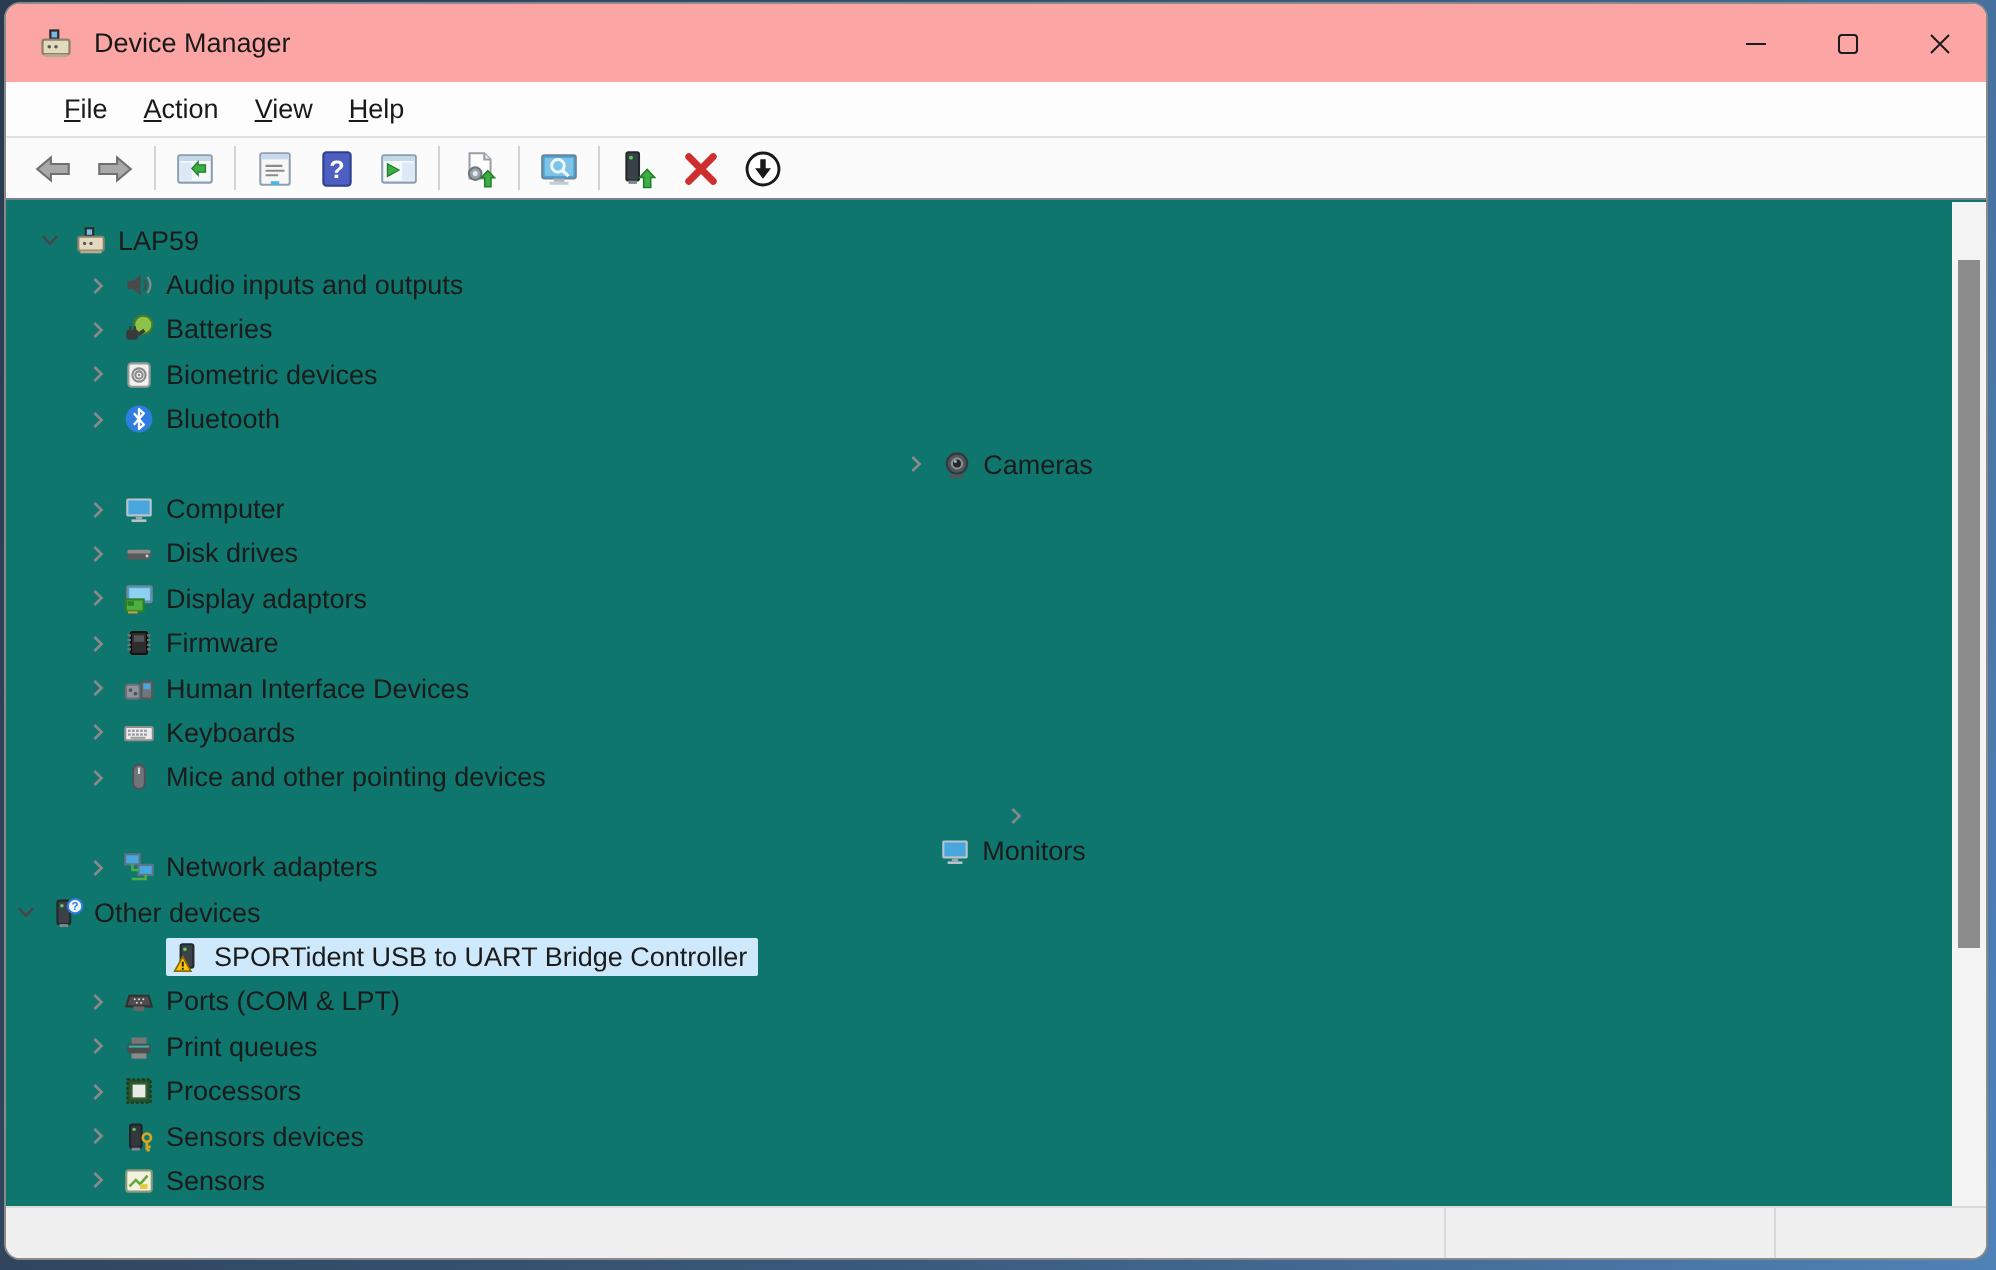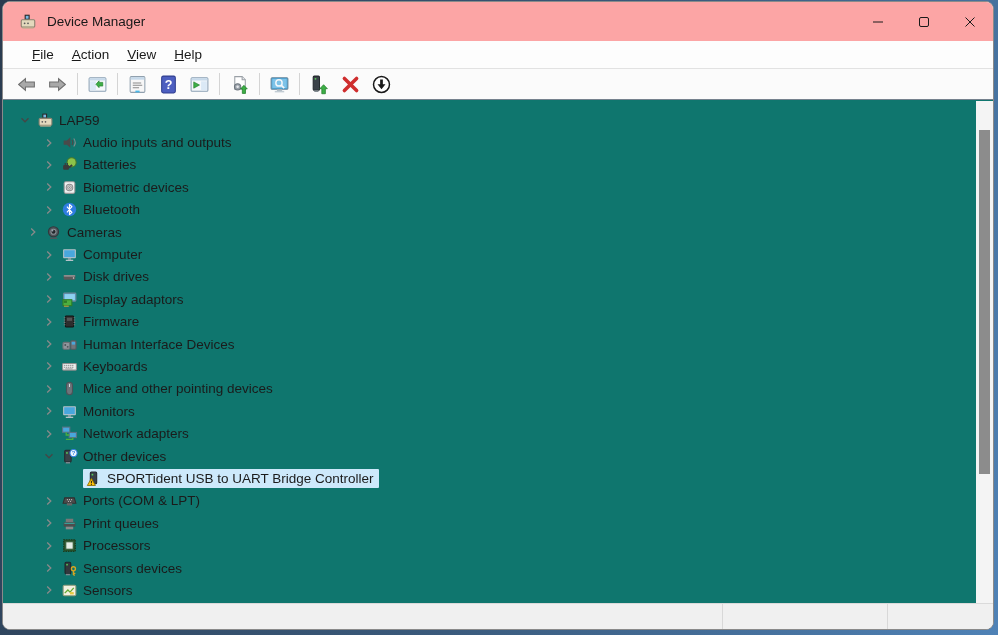--- a/index.html
+++ b/index.html
@@ -290,21 +290,21 @@
           <span class="row-content">
             <span class="ticon">
               <svg viewBox="0 0 16 16" width="100%" height="100%" xmlns="http://www.w3.org/2000/svg">
                 <circle cx="8" cy="8" r="6.3" fill="#2f7de1"></circle>
                 <path d="M5.6 5.3 L10.3 10.7 L8 12.7 L8 3.3 L10.3 5.3 L5.6 10.7" stroke="#ffffff" stroke-width="1.1" fill="none" stroke-linejoin="round"></path>
               </svg>
             </span>
             <span>Bluetooth</span>
           </span>
         </div>
-        <div class="tree-row" style="padding-left: 20px;">
+        <div class="tree-row" style="padding-left: 20px; justify-content: center;">
           <span class="chev">
             <svg viewBox="0 0 16 16" width="100%" height="100%" xmlns="http://www.w3.org/2000/svg">
               <path d="M6.2 4.5 l3.6 3.5 -3.6 3.5" stroke="#8a8a8a" stroke-width="1.3" fill="none"></path>
             </svg>
           </span>
           <span class="row-content">
             <span class="ticon">
               <svg viewBox="0 0 16 16" width="100%" height="100%" xmlns="http://www.w3.org/2000/svg">
                 <circle cx="8" cy="7.3" r="4.8" fill="#4f555b" stroke="#33383d"></circle>
                 <circle cx="8" cy="7.3" r="2.4" fill="#22272c" stroke="#8a9096"></circle>
@@ -442,21 +442,21 @@
           <span class="row-content">
             <span class="ticon">
               <svg viewBox="0 0 16 16" width="100%" height="100%" xmlns="http://www.w3.org/2000/svg">
                 <rect x="5.2" y="2.2" width="5.6" height="11.6" rx="2.8" fill="#6e747a" stroke="#4c5258"></rect>
                 <line x1="8" y1="3.6" x2="8" y2="6.6" stroke="#d5d9dd" stroke-width="1"></line>
               </svg>
             </span>
             <span>Mice and other pointing devices</span>
           </span>
         </div>
-        <div class="tree-row" style="padding-left: 36px;">
+        <div class="tree-row" style="padding-left: 36px; flex-direction: column;">
           <span class="chev">
             <svg viewBox="0 0 16 16" width="100%" height="100%" xmlns="http://www.w3.org/2000/svg">
               <path d="M6.2 4.5 l3.6 3.5 -3.6 3.5" stroke="#8a8a8a" stroke-width="1.3" fill="none"></path>
             </svg>
           </span>
           <span class="row-content">
             <span class="ticon">
               <svg viewBox="0 0 16 16" width="100%" height="100%" xmlns="http://www.w3.org/2000/svg">
                 <rect x="2" y="3" width="12" height="8.5" rx=".8" fill="#b9c4cc"></rect>
                 <rect x="3" y="4" width="10" height="6.5" fill="#49a7dd"></rect>
@@ -477,21 +477,21 @@
             <span class="ticon">
               <svg viewBox="0 0 16 16" width="100%" height="100%" xmlns="http://www.w3.org/2000/svg">
                 <rect x="1.5" y="2" width="6.8" height="4.8" fill="#49a7dd" stroke="#5b7486"></rect>
                 <rect x="7.7" y="7" width="6.8" height="4.8" fill="#49a7dd" stroke="#5b7486"></rect>
                 <path d="M4.9 6.8 v2.6 h3 M11.1 11.8 v1.8 h-6.5" stroke="#4caf3f" fill="none" stroke-width="1.2"></path>
               </svg>
             </span>
             <span>Network adapters</span>
           </span>
         </div>
-        <div class="tree-row" style="padding-left: 36px;">
+        <div class="tree-row" style="">
           <span class="chev">
             <svg viewBox="0 0 16 16" width="100%" height="100%" xmlns="http://www.w3.org/2000/svg">
               <path d="M4.5 6.2 l3.5 3.6 3.5-3.6" stroke="#464646" stroke-width="1.3" fill="none"></path>
             </svg>
           </span>
           <span class="row-content">
             <span class="ticon">
               <svg viewBox="0 0 16 16" width="100%" height="100%" xmlns="http://www.w3.org/2000/svg">
                 <rect x="3.5" y="2.2" width="6" height="11" rx="1" fill="#3a4148" stroke="#23282d"></rect>
                 <circle cx="5.6" cy="4.6" r=".85" fill="#56d058"></circle>

